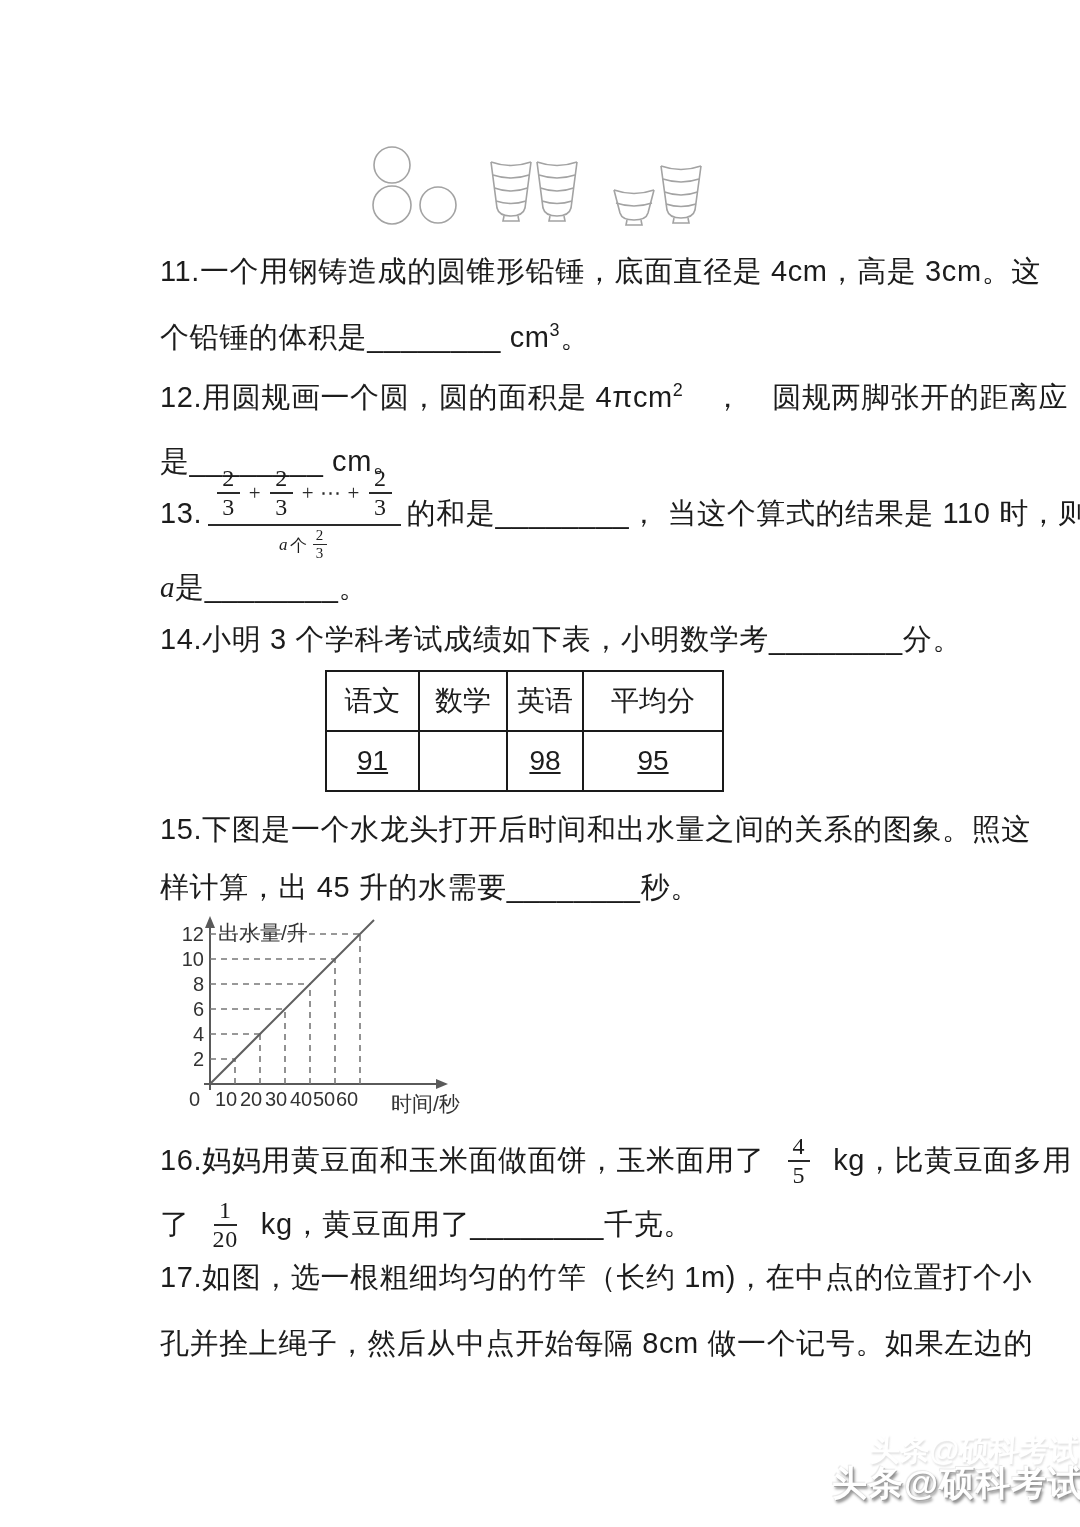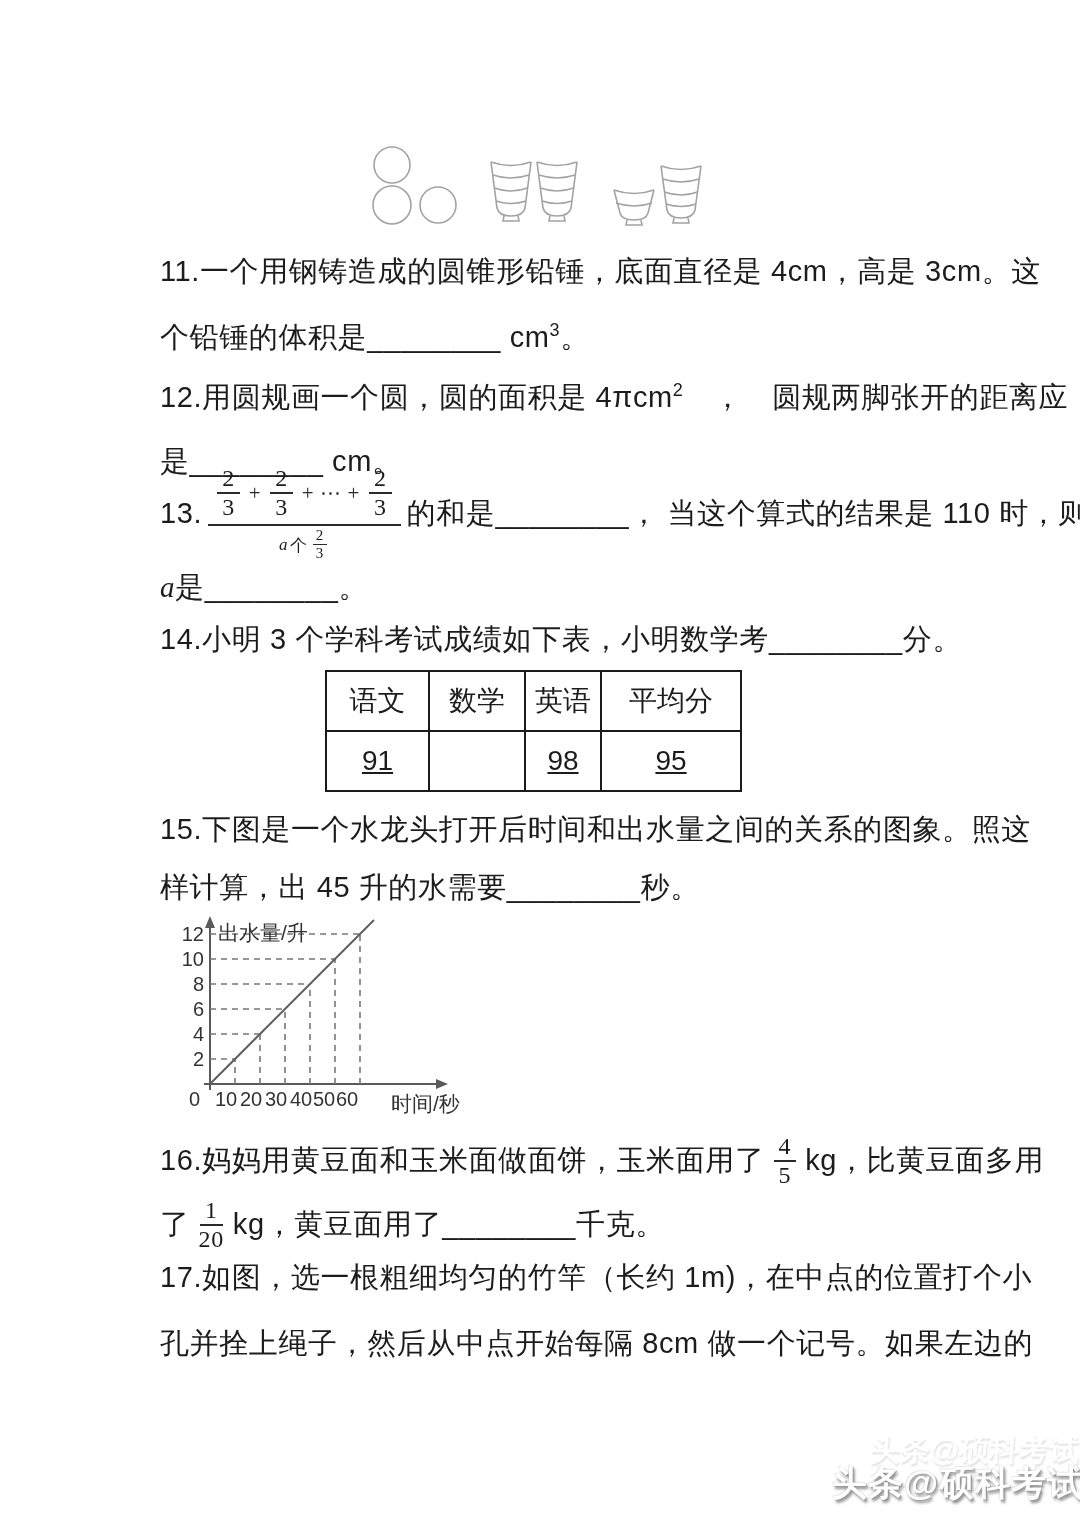--- a/index.html
+++ b/index.html
@@ -26,21 +26,21 @@
     display:inline-flex; flex-direction:column; align-items:center;
     font-family:"Liberation Serif","DejaVu Serif",serif;
     font-size:24px; line-height:1.05; vertical-align:middle;
     padding:0 3px;
   }
   .frac .num { display:block; border-bottom:2px solid #2a2a2a; padding:0 5px 1px; }
   .frac .den { display:block; padding-top:1px; }
   .frac.small { font-size:15px; }
   .frac.small .num { border-bottom-width:1.5px; padding:0 3px 0; }
 
-  .flexline { display:flex; align-items:center; gap:6px; }
+  .flexline { display:flex; align-items:center; gap:20px; }
 
   
   .sumblock { display:inline-flex; flex-direction:column; align-items:center; margin:0 4px; }
   .sumrow { display:inline-flex; align-items:center; gap:6px; border-bottom:2.5px solid #2a2a2a; padding:0 6px 4px; }
   .sumrow .op { font-family:"Liberation Serif","DejaVu Serif",serif; font-size:21px; color:#2a2a2a; }
   .sublabel { display:inline-flex; align-items:center; gap:2px; margin-top:2px;
     font-family:"Liberation Serif","DejaVu Serif",serif; font-size:17px; }
   .sublabel .var { font-style:italic; }
   .ital { font-style:italic; font-family:"Liberation Serif","DejaVu Serif",serif; }
 
@@ -49,21 +49,21 @@
     position:absolute; left:325px; top:670px;
     border-collapse:collapse;
   }
   .score-table td {
     border:2.5px solid #1a1a1a;
     text-align:center; vertical-align:middle;
     font-size:28px; color:#1c1c1c;
   }
   .score-table tr.hdr td { height:60px; }
   .score-table tr.val td { height:60px;text-decoration:underline; }
-  .c0 { width:103px; } .c1 { width:96px; } .c2 { width:76px; } .c3 { width:140px;margin-top:44px; }
+  .c0 { width:93px; } .c1 { width:88px; } .c2 { width:76px; } .c3 { width:140px;margin-top:44px; }
 
   .figures-svg { position:absolute; left:358px; top:128px; }
   .graph-svg { position:absolute; left:148px; top:908px; }
 
   .watermark {
     position:absolute; left:832px; top:1460px;
     font-size:35px; font-weight:bold; letter-spacing:1px;
     color:#ffffff;
     text-shadow: 2px 3px 3px #8f8f8f, -1px -1px 1px #e8e8e8, 1px 1px 0 #b5b5b5;
     white-space:nowrap;

